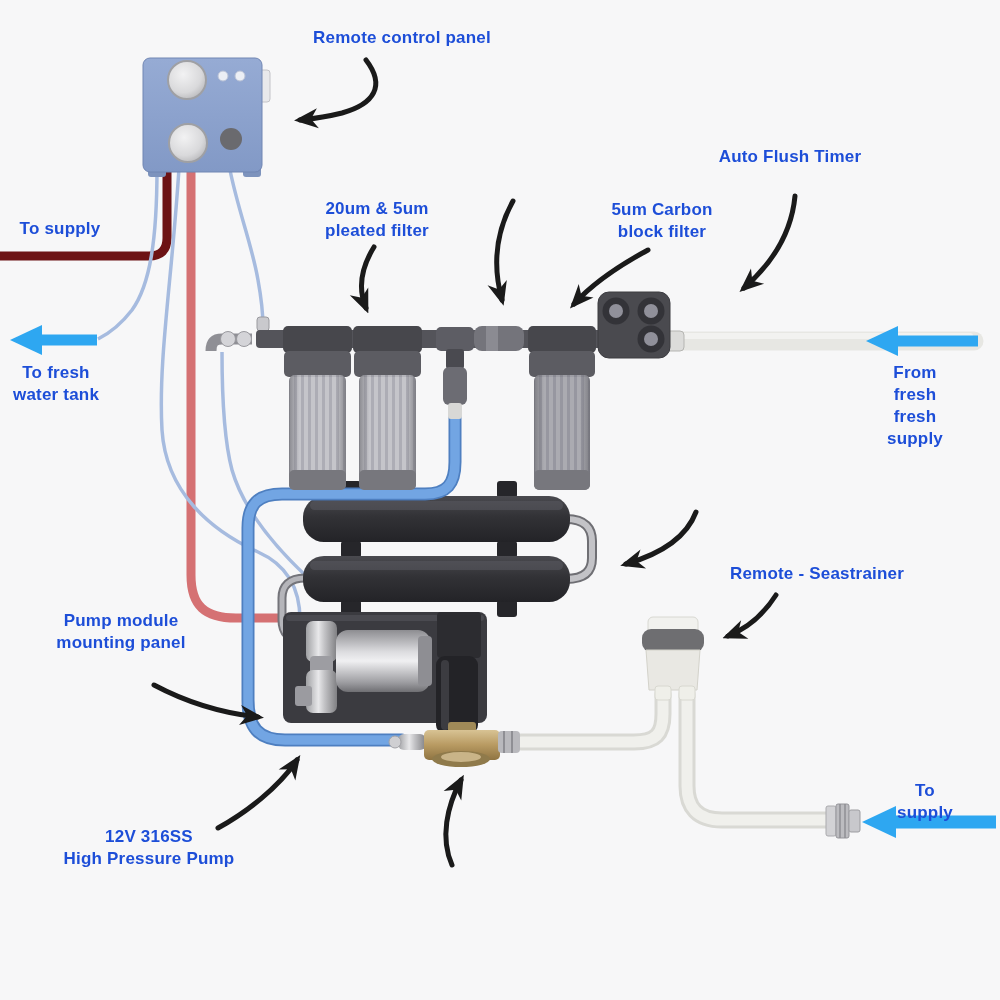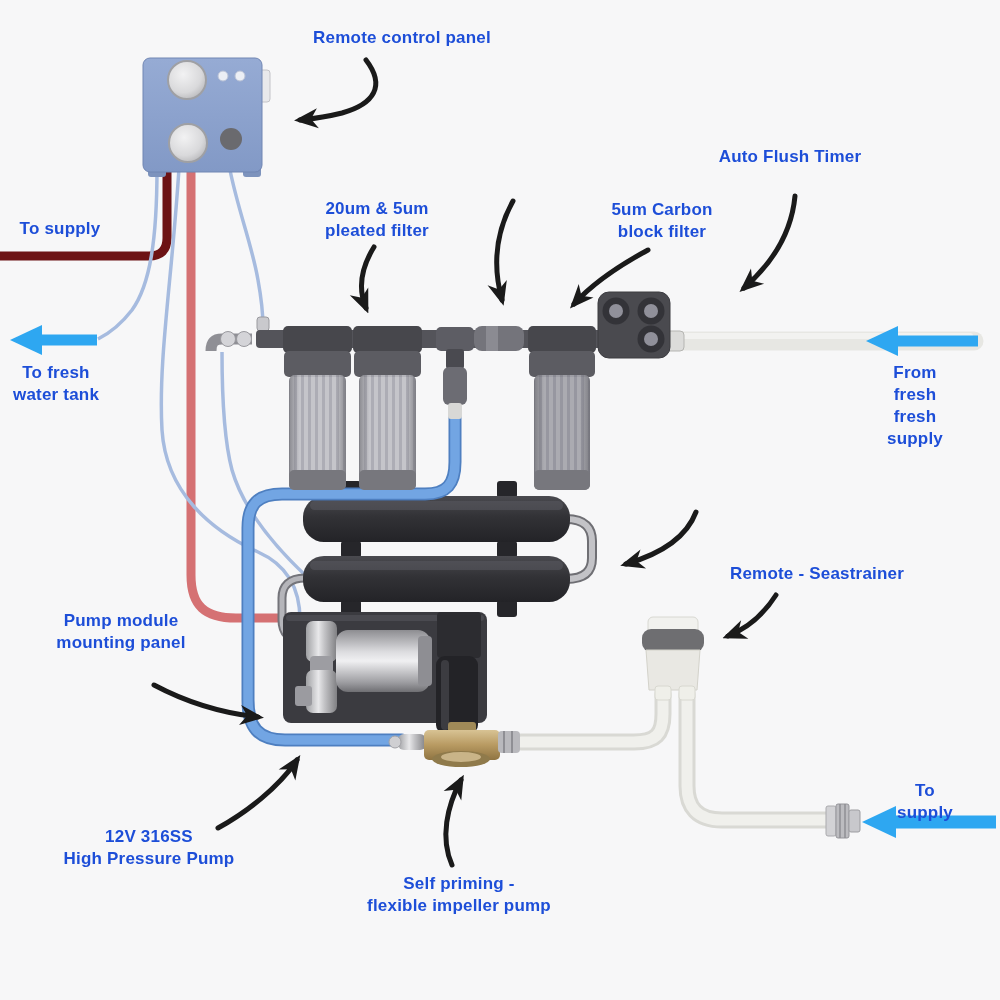--- a/index.html
+++ b/index.html
@@ -271,16 +271,14 @@
 <div class="lbl" style="left:662px;top:199px">5um Carbon
 block filter</div>
 <div class="lbl" style="left:790px;top:146px">Auto Flush Timer</div>
 <div class="lbl" style="left:915px;top:362px">From fresh
 fresh supply</div>
 <div class="lbl" style="left:817px;top:563px">Remote - Seastrainer</div>
 <div class="lbl" style="left:121px;top:610px">Pump module
 mounting panel</div>
 <div class="lbl" style="left:149px;top:826px">12V 316SS
 High Pressure Pump</div>
-<div class="lbl" style="left:459px;top:873px">Self priming -
-flexible impeller pump</div>
 <div class="lbl" style="left:925px;top:780px">To supply</div>
 </div>
 
 </body></html>

